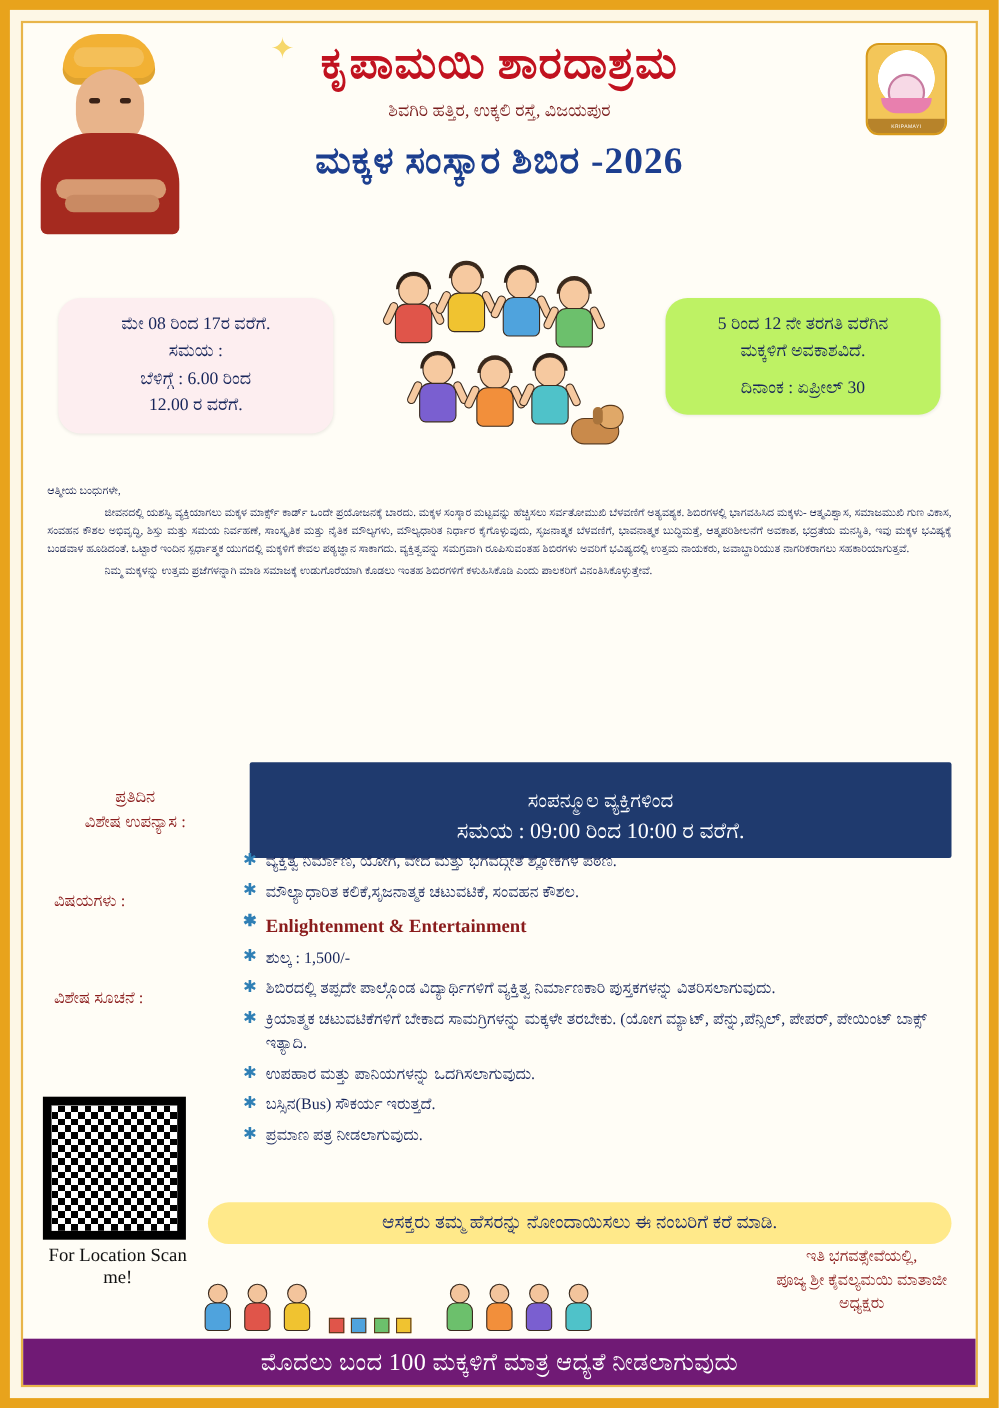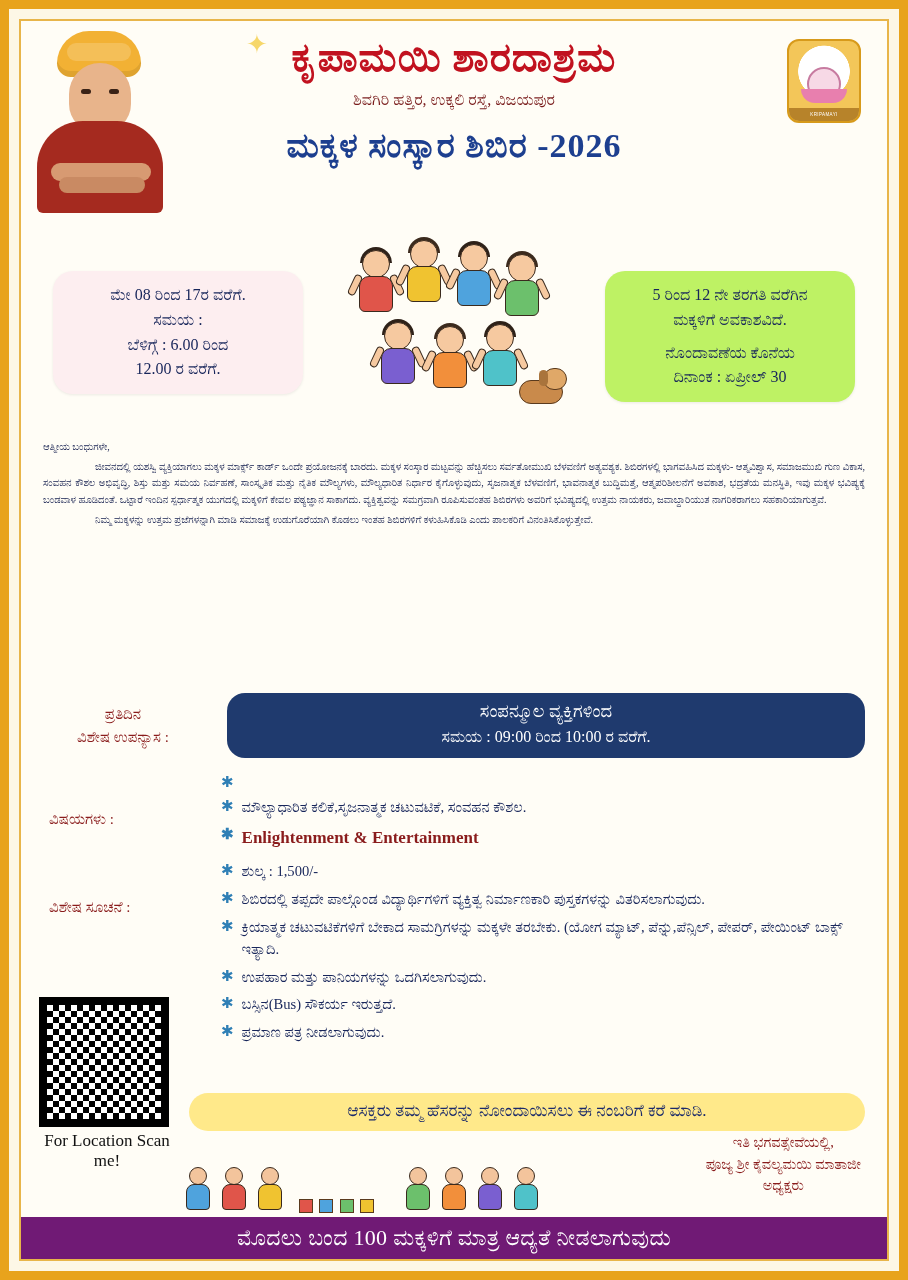--- a/index.html
+++ b/index.html
@@ -218,28 +218,28 @@
     display:flex; align-items:center; gap: 24px;
   }
   .lecture-label {
     width: 160px;
     font-family: "Liberation Serif", serif;
     font-size: 15px; color:#8a1c1c; text-align:center; line-height:1.5;
   }
   .lecture-box {
     flex: 1;
     background:#1f3a6e;
-    border-radius: 18px;
+    border-radius: 2px;
     color:#fff;
     text-align:center;
-    padding: 8px 8px 12px;
+    padding: 25px 8px 12px;
     font-family:"Liberation Serif", serif;
   }
   .lecture-box .l1 { font-size:18px; }
-  .lecture-box .l2 { font-size:16px; margin-top:6px; }
+  .lecture-box .l2 { font-size:20px; margin-top:6px; }
 
   
   .section {
     position:absolute; left:22px; right:22px;
     font-family:"Liberation Serif", serif;
   }
   .sec-subjects { top: 752px; }
   .sec-notes { top: 840px; }
   .sec-head {
     position:absolute; left:6px; top:2px;
@@ -414,21 +414,20 @@
       <div>ಮೇ 08 ರಿಂದ 17ರ ವರೆಗೆ.</div>
       <div>ಸಮಯ :</div>
       <div>ಬೆಳಿಗ್ಗೆ : 6.00 ರಿಂದ</div>
       <div>12.00 ರ ವರೆಗೆ.</div>
     </div>
 
     <div class="bubble bubble-right">
       <div>5 ರಿಂದ 12 ನೇ ತರಗತಿ ವರೆಗಿನ</div>
       <div>ಮಕ್ಕಳಿಗೆ ಅವಕಾಶವಿದೆ.</div>
       <div style="height:8px"></div>
-      <div>ನೊಂದಾವಣೆಯ ಕೊನೆಯ</div>
       <div>ದಿನಾಂಕ : ಏಪ್ರೀಲ್ 30</div>
     </div>
 
     <div class="body-text">
       <p>ಆತ್ಮೀಯ ಬಂಧುಗಳೇ,</p>
       <p class="indent">ಜೀವನದಲ್ಲಿ ಯಶಸ್ವಿ ವ್ಯಕ್ತಿಯಾಗಲು ಮಕ್ಕಳ ಮಾರ್ಕ್ಸ್ ಕಾರ್ಡ್ ಒಂದೇ ಪ್ರಯೋಜನಕ್ಕೆ ಬಾರದು. ಮಕ್ಕಳ ಸಂಸ್ಕಾರ ಮಟ್ಟವನ್ನು ಹೆಚ್ಚಿಸಲು ಸರ್ವತೋಮುಖಿ ಬೆಳವಣಿಗೆ ಅತ್ಯವಶ್ಯಕ. ಶಿಬಿರಗಳಲ್ಲಿ ಭಾಗವಹಿಸಿದ ಮಕ್ಕಳು- ಆತ್ಮವಿಶ್ವಾಸ, ಸಮಾಜಮುಖಿ ಗುಣ ವಿಕಾಸ, ಸಂವಹನ ಕೌಶಲ ಅಭಿವೃದ್ಧಿ, ಶಿಸ್ತು ಮತ್ತು ಸಮಯ ನಿರ್ವಹಣೆ, ಸಾಂಸ್ಕೃತಿಕ ಮತ್ತು ನೈತಿಕ ಮೌಲ್ಯಗಳು, ಮೌಲ್ಯಧಾರಿತ ನಿರ್ಧಾರ ಕೈಗೊಳ್ಳುವುದು, ಸೃಜನಾತ್ಮಕ ಬೆಳವಣಿಗೆ, ಭಾವನಾತ್ಮಕ ಬುದ್ಧಿಮತ್ತೆ, ಆತ್ಮಪರಿಶೀಲನೆಗೆ ಅವಕಾಶ, ಭದ್ರತೆಯ ಮನಸ್ಥಿತಿ, ಇವು ಮಕ್ಕಳ ಭವಿಷ್ಯಕ್ಕೆ ಬಂಡವಾಳ ಹೂಡಿದಂತೆ. ಒಟ್ಟಾರೆ ಇಂದಿನ ಸ್ಪರ್ಧಾತ್ಮಕ ಯುಗದಲ್ಲಿ ಮಕ್ಕಳಿಗೆ ಕೇವಲ ಪಠ್ಯಜ್ಞಾನ ಸಾಕಾಗದು. ವ್ಯಕ್ತಿತ್ವವನ್ನು ಸಮಗ್ರವಾಗಿ ರೂಪಿಸುವಂತಹ ಶಿಬಿರಗಳು ಅವರಿಗೆ ಭವಿಷ್ಯದಲ್ಲಿ ಉತ್ತಮ ನಾಯಕರು, ಜವಾಬ್ದಾರಿಯುತ ನಾಗರಿಕರಾಗಲು ಸಹಕಾರಿಯಾಗುತ್ತವೆ.</p>
       <p class="indent">ನಿಮ್ಮ ಮಕ್ಕಳನ್ನು ಉತ್ತಮ ಪ್ರಜೆಗಳನ್ನಾಗಿ ಮಾಡಿ ಸಮಾಜಕ್ಕೆ ಉಡುಗೊರೆಯಾಗಿ ಕೊಡಲು ಇಂತಹ ಶಿಬಿರಗಳಿಗೆ ಕಳುಹಿಸಿಕೊಡಿ ಎಂದು ಪಾಲಕರಿಗೆ ವಿನಂತಿಸಿಕೊಳ್ಳುತ್ತೇವೆ.</p>
     </div>
 
     <div class="lecture-row">
@@ -440,20 +439,21 @@
         <div class="l1">ಸಂಪನ್ಮೂಲ ವ್ಯಕ್ತಿಗಳಿಂದ</div>
         <div class="l2">ಸಮಯ : 09:00 ರಿಂದ 10:00 ರ ವರೆಗೆ.</div>
       </div>
     </div>
 
     <div class="section sec-subjects">
       <div class="sec-head">ವಿಷಯಗಳು :</div>
       <div class="items">
         <div class="item">
           <span class="bullet">✱</span>
+          <span>ವ್ಯಕ್ತಿತ್ವ ನಿರ್ಮಾಣ,   ಯೋಗ,   ವೇದ ಮತ್ತು ಭಗವದ್ಗೀತೆ ಶ್ಲೋಕಗಳ ಪಠಣ.</span>
         </div>
         <div class="item">
           <span class="bullet">✱</span>
           <span>ಮೌಲ್ಯಾಧಾರಿತ ಕಲಿಕೆ,ಸೃಜನಾತ್ಮಕ ಚಟುವಟಿಕೆ, ಸಂವಹನ ಕೌಶಲ.</span>
         </div>
         <div class="item highlight">
           <span class="bullet">✱</span>
           <span>Enlightenment &amp; Entertainment</span>
         </div>
       </div>

